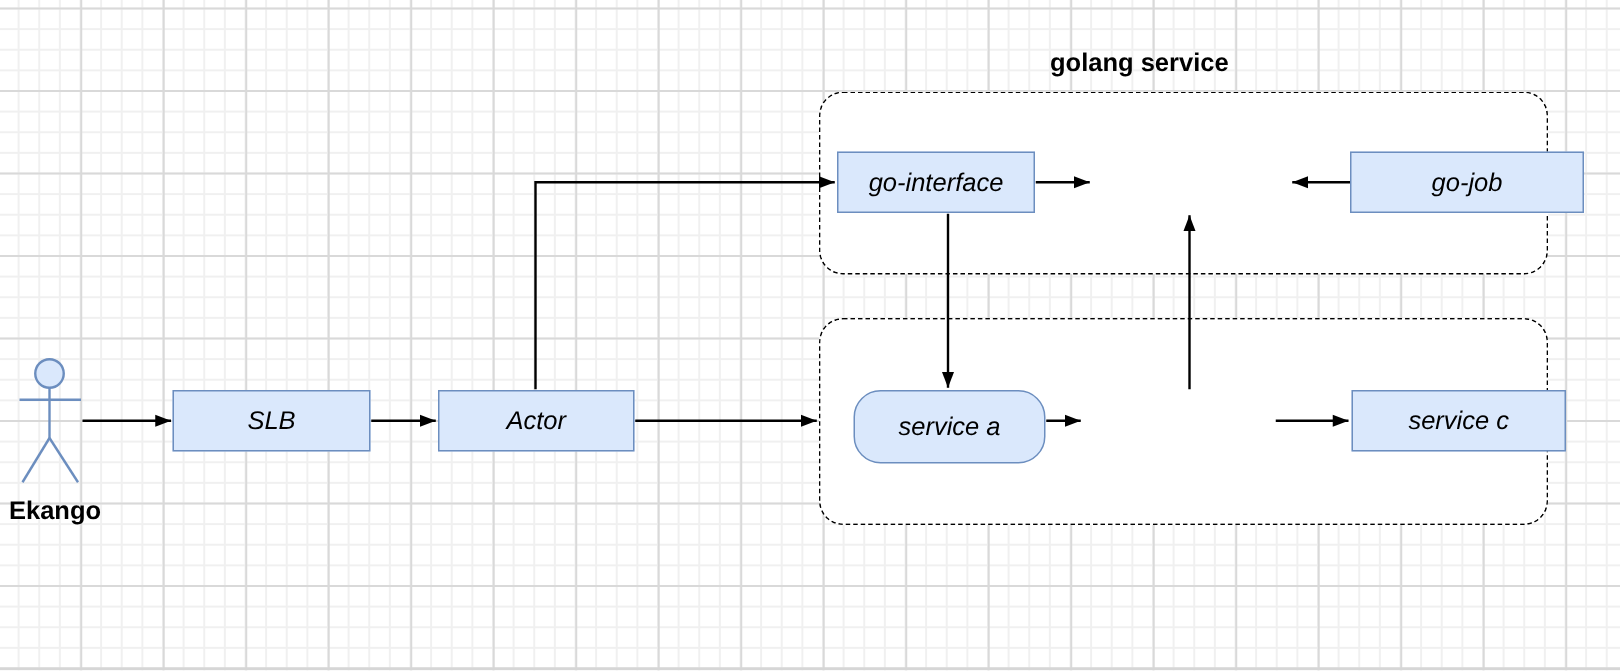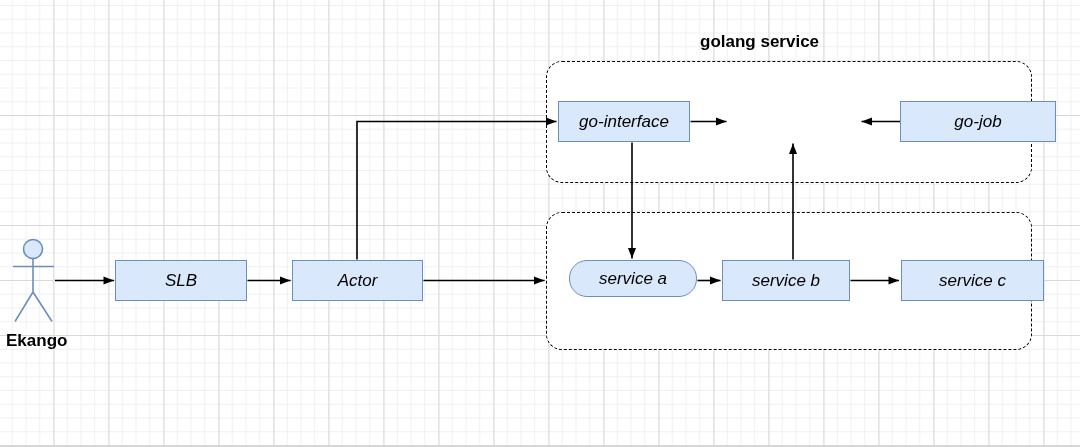--- a/index.html
+++ b/index.html
@@ -76,25 +76,22 @@
     <span>Actor</span>
   </div>
 
   <div class="node" style="left:558px; top:101px; width:132px; height:41px;">
     <span>go-interface</span>
   </div>
   <div class="node" style="left:900px; top:101px; width:156px; height:41px;">
     <span>go-job</span>
   </div>
 
-  <div class="node" style="left:569px; top:260px; width:128px; height:37px;border-radius:18px;">
+  <div class="node" style="left:569px; top:260px; width:128px; height:49px;border-radius:18px;">
     <span>service a</span>
-  </div>
-  <div class="node" style="left:722px; top:260px; width:128px; height:41px;">
-    <span>service b</span>
   </div>
   <div class="node" style="left:901px; top:260px; width:143px; height:41px;">
     <span>service c</span>
   </div>
 
   <div class="actor-label" style="left:6px; top:331px; width:60px;">Ekango</div>
 
   <svg class="overlay" viewBox="0 0 1080 447">
     <defs>
       <marker id="arrowhead" markerUnits="userSpaceOnUse" markerWidth="12" markerHeight="9" refX="11" refY="4.5" orient="auto">

